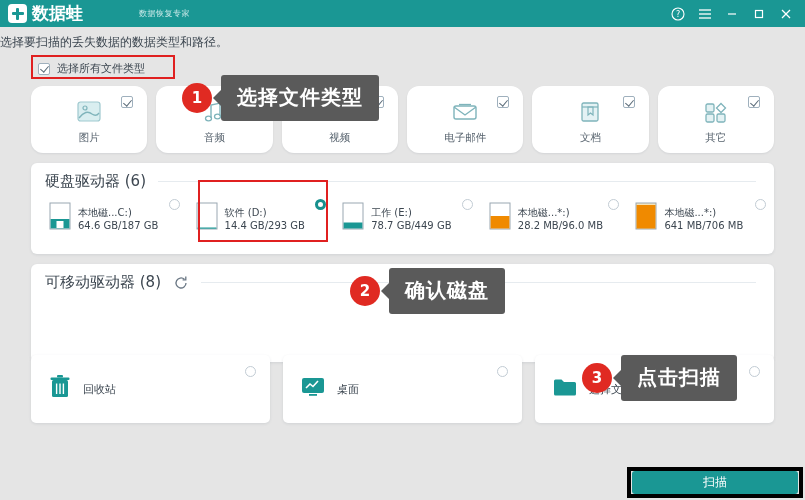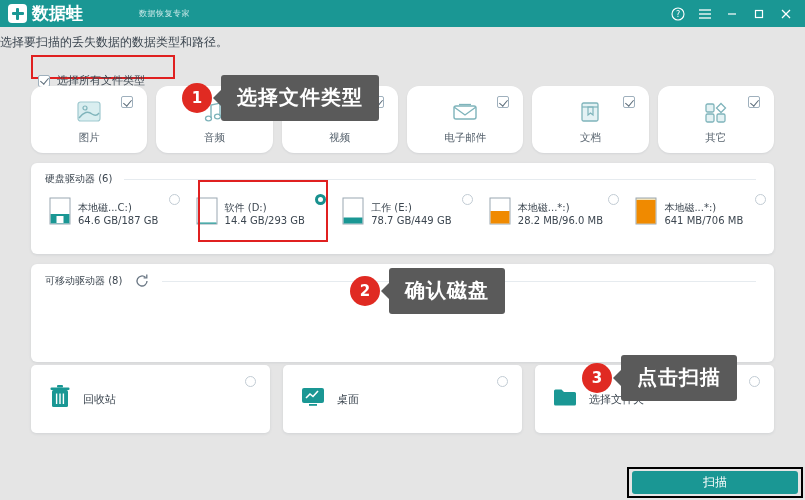--- a/index.html
+++ b/index.html
@@ -49,21 +49,21 @@
   .wc svg { display: block; }
 
   
   .instruction {
     position: absolute; top: 34px; left: 0; width: 805px;
     text-align: left; font-size: 12px; color: #3c4650;
   }
 
   
   .selectall {
-    position: absolute; left: 38px; top: 73px;
+    position: absolute; left: 38px; top: 61px;
     display: flex; align-items: center; gap: 7px;
     font-size: 11px; color: #3c4650;
   }
   .selectall-box {
     position: absolute; left: 31px; top: 55px;
     width: 144px; height: 24px;
     border: 2px solid #e02020;
   }
   .cbx {
     width: 12px; height: 12px; border: 1px solid #9fb0bd;
@@ -94,21 +94,21 @@
   
   .panel {
     position: absolute; background: #ffffff; border-radius: 6px;
     box-shadow: 0 1px 3px rgba(40,60,80,0.10);
   }
   .hd-panel { left: 31px; top: 163px; width: 743px; height: 91px; }
   .rm-panel { left: 31px; top: 264px; width: 743px; height: 98px; }
 
   .panel-head {
     display: flex; align-items: center; gap: 0px;
-    padding: 9px 4px 0 14px; font-size: 10px; color: #3c4650;
+    padding: 9px 4px 0 14px; font-size: 15px; color: #3c4650;
   }
   .panel-rule {
     flex: 1; height: 1px; background: #e6ebef; margin-left: 12px; margin-right: 14px;
   }
   .refresh-ic { margin-left: 12px; display: flex; align-items: center; }
 
   .drive-row {
     display: flex; padding: 6px 0 0 10px;
   }
   .drive {
@@ -124,37 +124,37 @@
     border: 1px solid #c2ccd4; background: #fff;
   }
   .radio.on { border: 3px solid #18908e; background: #fff; }
   .drive-hl {
     position: absolute; left: 198px; top: 180px;
     width: 130px; height: 62px; border: 2px solid #e02020;
   }
 
   
   .src-row {
-    position: absolute; left: 31px; top: 365px;
+    position: absolute; left: 31px; top: 355px;
     width: 743px; height: 68px; display: flex; gap: 13px;
   }
   .src-card {
     flex: 1; background: #ffffff; border-radius: 5px;
     box-shadow: 0 1px 3px rgba(40,60,80,0.10);
     position: relative; display: flex; align-items: center;
     padding-left: 17px; gap: 11px;
   }
   .src-label { font-size: 11px; color: #3c4650; }
   .src-radio { position: absolute; right: 14px; top: 11px; width: 11px; height: 11px;
     border-radius: 50%; border: 1px solid #c2ccd4; background: #fff; }
 
   
   .scan-wrap {
     position: absolute; left: 627px; top: 467px;
-    width: 176px; height: 31px; border: 2px solid #000000;
+    width: 176px; height: 31px; border: 4px solid #000000;
     display: flex; align-items: center; justify-content: center;
   }
   .scan-btn {
     width: 166px; height: 23px; background: #1a9794; border-radius: 3px;
     color: #ffffff; font-size: 12px; display: flex;
     align-items: center; justify-content: center; cursor: pointer;
     border: none;
   }
 
   

